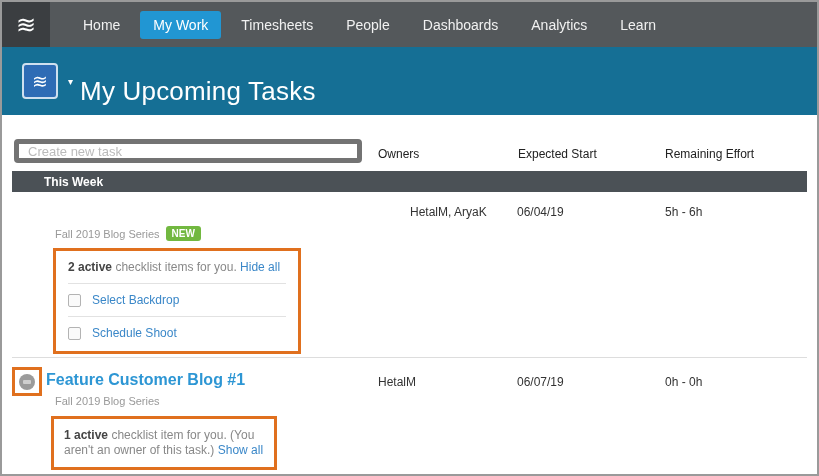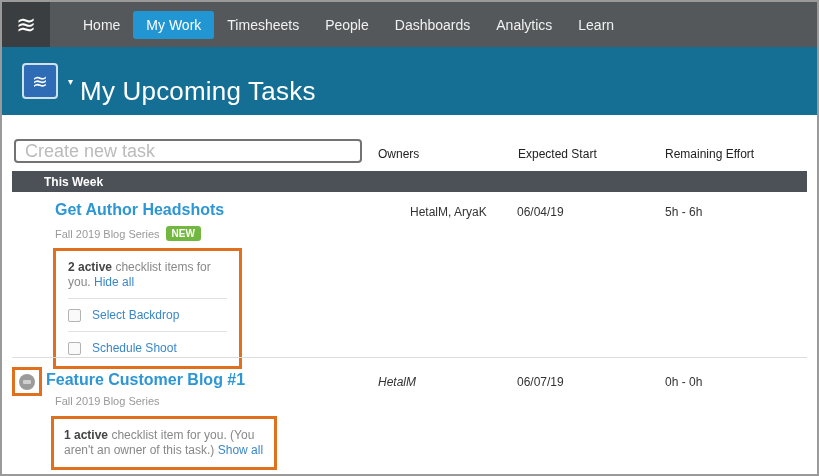--- a/index.html
+++ b/index.html
@@ -1,35 +1,35 @@
 <!DOCTYPE html>
 <html><head>
 <meta charset="utf-8">
 <style>
   html,body{margin:0;padding:0;background:#fff;font-family:"Liberation Sans",sans-serif;}
   .screen{position:relative;width:819px;height:476px;box-sizing:border-box;border:2px solid #9a9a9a;background:#fff;overflow:hidden;}
 
   
   .nav{position:absolute;left:0;top:0;width:815px;height:45px;background:#54585b;display:flex;align-items:center;}
   .nav-logo{width:48px;height:45px;background:#3b3e41;color:#fff;display:flex;align-items:center;justify-content:center;font-size:24px;flex:0 0 48px;}
-  .nav-menu{display:flex;align-items:center;margin-left:20px;gap:0;}
+  .nav-menu{display:flex;align-items:center;margin-left:20px;gap:7px;}
   .nav-item{color:#f1f1f1;font-size:14px;padding:6px 13px;border-radius:3px;cursor:pointer;text-decoration:none;white-space:nowrap;}
   .nav-item.active{background:#2196d3;color:#fff;}
 
   
   .header{position:absolute;left:0;top:45px;width:815px;height:68px;background:#156f95;display:flex;align-items:center;}
   .header-logo-btn{width:36px;height:36px;margin-left:20px;background:#2e6cb5;border:2px solid #cfe0ef;border-radius:4px;color:#fff;display:flex;align-items:center;justify-content:center;font-size:19px;box-sizing:border-box;cursor:pointer;}
   .header-caret{color:#fff;font-size:10px;margin-left:10px;cursor:pointer;}
   .header-title{color:#fff;font-size:26px;margin-left:7px;letter-spacing:.2px;margin-top:20px;}
 
   
   .content{position:absolute;left:0;top:113px;width:815px;height:359px;background:#fff;}
   .abs{position:absolute;}
 
-  .new-task-input{left:12px;top:24px;width:348px;height:24px;box-sizing:border-box;border:2px solid #737373;border-radius:4px;padding:0 9px;font-size:18px;color:#333;font-family:"Liberation Sans",sans-serif;outline:none;}
+  .new-task-input{left:12px;top:24px;width:348px;height:24px;box-sizing:border-box;border:5px solid #737373;border-radius:4px;padding:0 9px;font-size:13px;color:#333;font-family:"Liberation Sans",sans-serif;outline:none;}
   .new-task-input::placeholder{color:#bbb;}
 
   .col-head{top:32px;font-size:12px;color:#222;}
   .col-owners{left:376px;} .col-start{left:516px;} .col-effort{left:663px;}
 
   .week-bar{left:10px;top:56px;width:795px;height:21px;background:#4b5156;color:#fff;font-size:12px;font-weight:bold;display:flex;align-items:center;padding-left:32px;box-sizing:border-box;}
 
   .task-title{font-size:16px;font-weight:bold;color:#2d96d4;text-decoration:none;cursor:pointer;}
   .task-sub{font-size:11px;color:#999;}
   .badge-new{display:inline-block;background:#72b840;color:#fff;font-size:10px;font-weight:bold;padding:2px 6px;border-radius:3px;margin-left:6px;vertical-align:1px;}
@@ -81,29 +81,28 @@
   <div class="content">
 
     <input class="new-task-input abs" type="text" placeholder="Create new task" style="">
 
     <span class="abs col-head col-owners">Owners</span>
     <span class="abs col-head col-start">Expected Start</span>
     <span class="abs col-head col-effort">Remaining Effort</span>
 
     <div class="abs week-bar">This Week</div>
 
-    <a class="abs task-title" style="left:53px;top:86px;">Get Author Headshots</a>
     <div class="abs" style="left:53px;top:109px;">
       <span class="task-sub">Fall 2019 Blog Series</span><span class="badge-new">NEW</span>
     </div>
     <span class="abs cell" style="left:376px;top:90px;margin-left:32px;">HetalM, AryaK</span>
     <span class="abs cell" style="left:515px;top:90px;">06/04/19</span>
     <span class="abs cell" style="left:663px;top:90px;">5h - 6h</span>
 
-    <div class="abs annot chk-box" style="left:51px;top:133px;width:189px;">
+    <div class="abs annot chk-box" style="left:51px;top:133px;width:248px;">
       <div class="chk-summary">
         <b>2 active</b>
         <span>checklist items for you.</span>
         <a class="chk-link">Hide all</a>
       </div>
       <hr class="chk-div">
       <div class="chk-row">
         <span class="checkbox"></span>
         <a class="chk-item-label">Select Backdrop</a>
       </div>
@@ -116,21 +115,21 @@
 
     <div class="abs row-divider"></div>
 
     <div class="abs annot" style="left:10px;top:252px;width:30px;height:29px;display:flex;align-items:center;justify-content:center;">
       <span class="status-circle">
           <span class="status-dash"></span>
         </span>
     </div>
     <a class="abs task-title" style="left:44px;top:256px;">Feature Customer Blog #1</a>
     <span class="abs task-sub" style="left:53px;top:280px;">Fall 2019 Blog Series</span>
-    <span class="abs cell" style="left:376px;top:260px;font-style:italic;">HetalM</span>
+    <span class="abs cell" style="left:376px;top:260px;">HetalM</span>
     <span class="abs cell" style="left:515px;top:260px;">06/07/19</span>
     <span class="abs cell" style="left:663px;top:260px;">0h - 0h</span>
 
     <div class="abs annot chk-box" style="left:49px;top:301px;width:226px;padding:9px 10px;">
       <div class="chk-summary">
         <b>1 active</b>
         <span>checklist item for you. (You aren't an owner of this task.)</span>
         <a class="chk-link">Show all</a>
       </div>
     </div>

